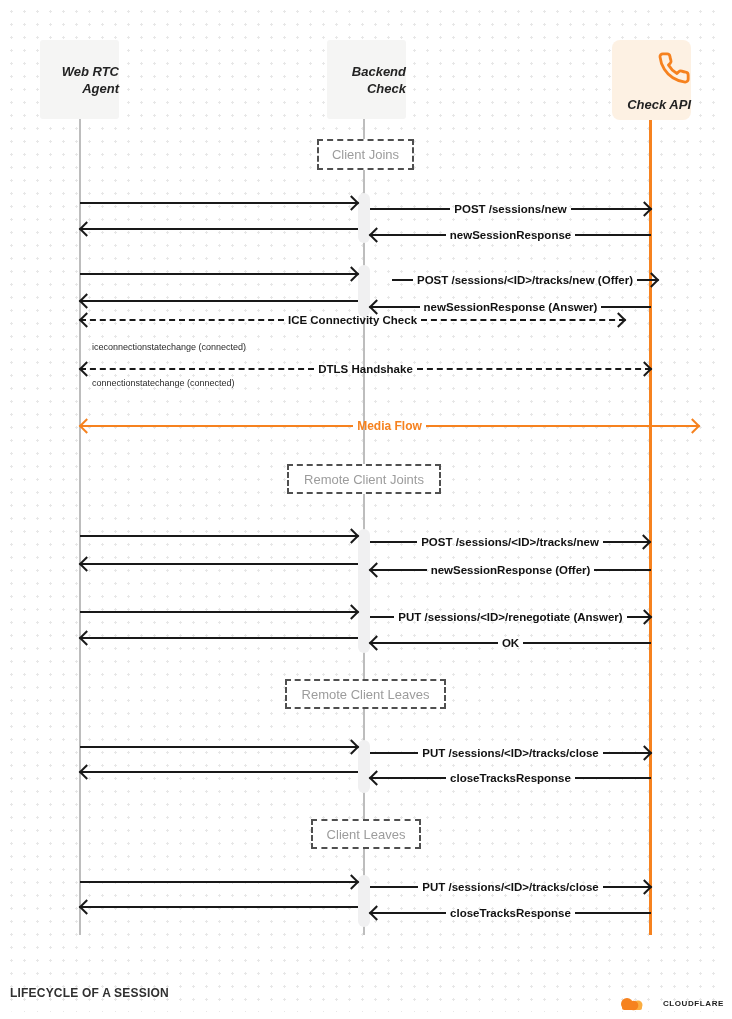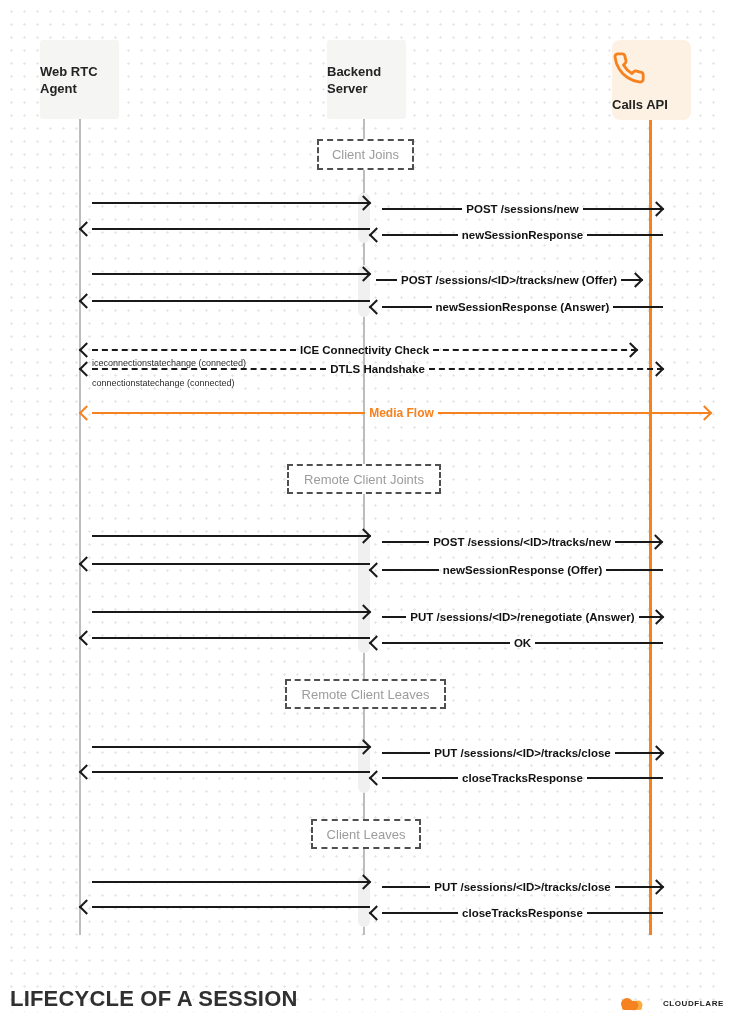--- a/index.html
+++ b/index.html
@@ -11,50 +11,50 @@
   .canvas{
     position:absolute;inset:0;
     background-image:radial-gradient(circle,#e7e7e7 1.2px,transparent 1.3px);
     background-size:13px 13px;background-position:5px 5px;
   }
   .frame{position:absolute;inset:0;border:7px solid #fff;border-radius:14px;pointer-events:none;z-index:9;}
   
   .actor{
     position:absolute;top:40px;width:79px;height:79px;z-index:5;
     background:#f5f5f4;border-radius:3px;
-    display:flex;flex-direction:column;align-items:flex-start;justify-content:center;
-    font-weight:bold;font-size:13px;color:#232323;line-height:17px;text-align:center;
+    display:flex;flex-direction:column;align-items:flex-end;justify-content:center;
+    font-weight:bold;font-size:13px;color:#232323;line-height:17px;text-align:center;font-style:italic;
   }
   .actor.api{background:#fdf1e3;border-radius:8px;justify-content:flex-start;padding-top:11px;box-sizing:border-box;height:80px;}
   .actor.api .phone{display:block;margin-bottom:7px;}
   
   .lifeline{position:absolute;top:119px;height:816px;width:2px;background:#bdbdbd;z-index:1;}
   .lifeline.orange{background:#f6821f;width:3px;}
   
   .activation{position:absolute;left:358px;width:12px;background:#f0f0f1;border-radius:6px;z-index:2;}
   
   .group{
     position:absolute;z-index:3;background:#ffffff;border:2px dashed #4f4f4f;
     display:flex;align-items:center;justify-content:center;
     color:#9c9c9c;font-size:13px;box-sizing:border-box;
   }
   
-  .msg{position:absolute;height:16px;display:flex;align-items:center;z-index:4;padding-left:12px;}
+  .msg{position:absolute;height:16px;display:flex;align-items:center;z-index:4;}
   .msg .seg{flex:1;height:0;border-top:2.5px solid #191919;}
   .msg .lbl{font-weight:bold;font-size:11.5px;color:#111;white-space:nowrap;padding:0 4px;font-style:normal;}
   .msg .head{position:absolute;top:50%;width:9px;height:9px;border-top:2.5px solid #191919;border-right:2.5px solid #191919;}
   .msg .head.hr{right:1px;transform:translateY(-50%) rotate(45deg);}
   .msg .head.hl{left:1px;transform:translateY(-50%) rotate(-135deg);}
   .msg.dashed .seg{border-top-style:dashed;border-top-width:2.2px;}
   .msg.orange .seg{border-color:#f6821f;border-top-width:2.6px;}
   .msg.orange .lbl{color:#f6821f;font-size:12px;}
   .msg.orange .head{border-color:#f6821f;}
   .annot{position:absolute;z-index:4;font-size:9px;color:#2b2b2b;white-space:nowrap;}
   
-  .footer-title{position:absolute;left:10px;top:986px;font-size:22px;font-weight:bold;color:#303030;letter-spacing:0.2px;z-index:10;}
+  .footer-title{position:absolute;left:10px;top:986px;font-size:12px;font-weight:bold;color:#303030;letter-spacing:0.2px;z-index:10;}
   .brand{position:absolute;right:8px;bottom:7px;display:flex;align-items:center;gap:19px;z-index:10;}
   .brand-text{font-size:8px;font-weight:bold;letter-spacing:0.6px;color:#1d1d1d;}
   i,b{font-style:normal;}
 </style>
 </head>
 <body>
 
 <div class="canvas">
 
   <div class="lifeline" style="left:79px"></div>
@@ -66,29 +66,29 @@
   <div class="activation" style="top:529px;height:124px"></div>
   <div class="activation" style="top:740px;height:53px"></div>
   <div class="activation" style="top:875px;height:52px"></div>
 
   <div class="actor" style="left:40px">
     <div>Web RTC</div>
     <div>Agent</div>
   </div>
   <div class="actor" style="left:327px">
     <div>Backend</div>
-    <div>Server</div>
+    <div>Check</div>
   </div>
   <div class="actor api" style="left:612px">
     <span class="phone">
       <svg width="34" height="34" viewBox="0 0 24 24" fill="none" stroke="#f6821f" stroke-width="2" stroke-linecap="round" stroke-linejoin="round">
         <path d="M22 16.92v3a2 2 0 0 1-2.18 2 19.79 19.79 0 0 1-8.63-3.07 19.5 19.5 0 0 1-6-6 19.79 19.79 0 0 1-3.07-8.67A2 2 0 0 1 4.11 2h3a2 2 0 0 1 2 1.72 12.84 12.84 0 0 0 .7 2.81 2 2 0 0 1-.45 2.11L8.09 9.91a16 16 0 0 0 6 6l1.27-1.27a2 2 0 0 1 2.11-.45 12.84 12.84 0 0 0 2.81.7A2 2 0 0 1 22 16.92z"></path>
       </svg>
     </span>
-    <div>Calls API</div>
+    <div>Check API</div>
   </div>
 
   <div class="group" style="left:287px;top:464px;width:154px;height:30px">
     <span>Remote Client Joints</span>
   </div>
   <div class="group" style="left:317px;top:139px;width:97px;height:31px">
     <span>Client Joins</span>
   </div>
   <div class="group" style="left:285px;top:679px;width:161px;height:30px">
     <span>Remote Client Leaves</span>
@@ -115,55 +115,55 @@
     <i class="head hl"></i>
       <i class="seg"></i>
       <b class="lbl">newSessionResponse</b>
       <i class="seg"></i>
   </div>
 
   <div class="msg" style="left:80px;top:266px;width:278px">
     <i class="seg"></i>
       <i class="head hr"></i>
   </div>
-  <div class="msg" style="left:364px;top:272px;width:266px">
+  <div class="msg" style="left:392px;top:272px;width:266px">
     <i class="seg"></i>
       <b class="lbl">POST /sessions/&lt;ID&gt;/tracks/new (Offer)</b>
       <i class="seg"></i>
       <i class="head hr"></i>
   </div>
   <div class="msg" style="left:80px;top:293px;width:278px">
     <i class="head hl"></i>
       <i class="seg"></i>
   </div>
   <div class="msg" style="left:370px;top:299px;width:281px">
     <i class="head hl"></i>
       <i class="seg"></i>
       <b class="lbl">newSessionResponse (Answer)</b>
       <i class="seg"></i>
   </div>
 
-  <div class="msg dashed" style="left:80px;top:342px;width:545px">
+  <div class="msg dashed" style="left:80px;top:312px;width:545px">
     <i class="head hl"></i>
       <i class="seg"></i>
       <b class="lbl">ICE Connectivity Check</b>
       <i class="seg"></i>
       <i class="head hr"></i>
   </div>
-  <div class="annot" style="left:92px;top:358px">iceconnectionstatechange (connected)</div>
+  <div class="annot" style="left:92px;top:342px">iceconnectionstatechange (connected)</div>
   <div class="msg dashed" style="left:80px;top:361px;width:571px">
     <i class="head hl"></i>
       <i class="seg"></i>
       <b class="lbl">DTLS Handshake</b>
       <i class="seg"></i>
       <i class="head hr"></i>
   </div>
   <div class="annot" style="left:92px;top:378px">connectionstatechange (connected)</div>
 
-  <div class="msg orange" style="left:80px;top:405px;width:619px">
+  <div class="msg orange" style="left:80px;top:418px;width:619px">
     <i class="head hl"></i>
       <i class="seg"></i>
       <b class="lbl">Media Flow</b>
       <i class="seg"></i>
       <i class="head hr"></i>
   </div>
 
   <div class="msg" style="left:80px;top:528px;width:278px">
     <i class="seg"></i>
       <i class="head hr"></i>

